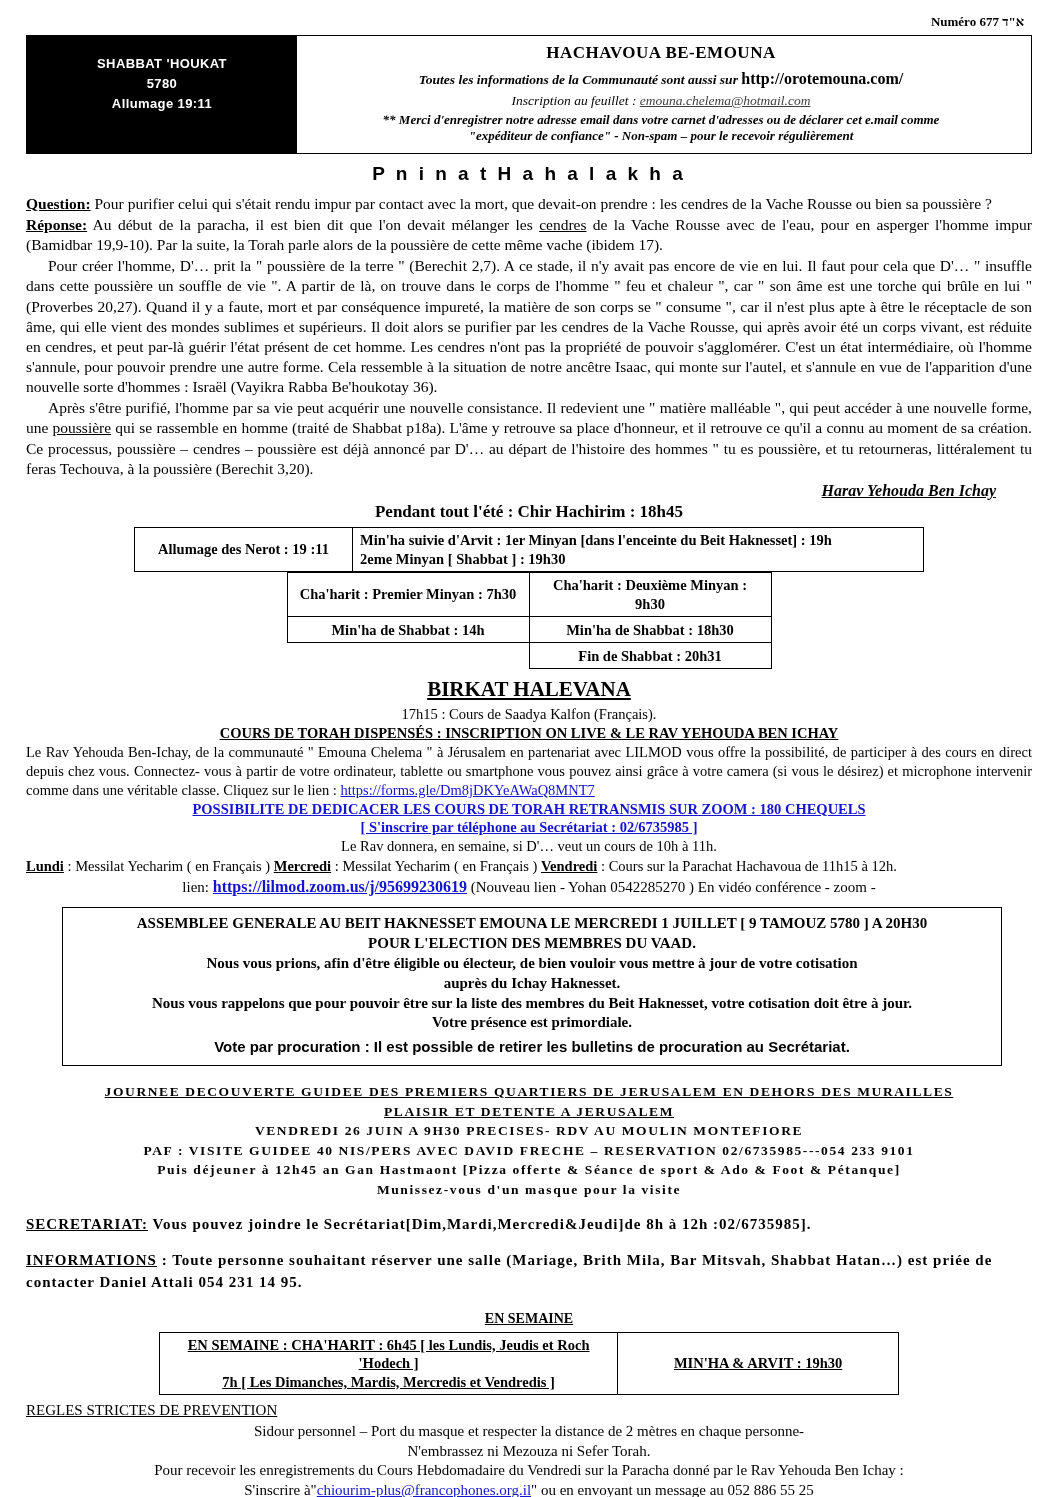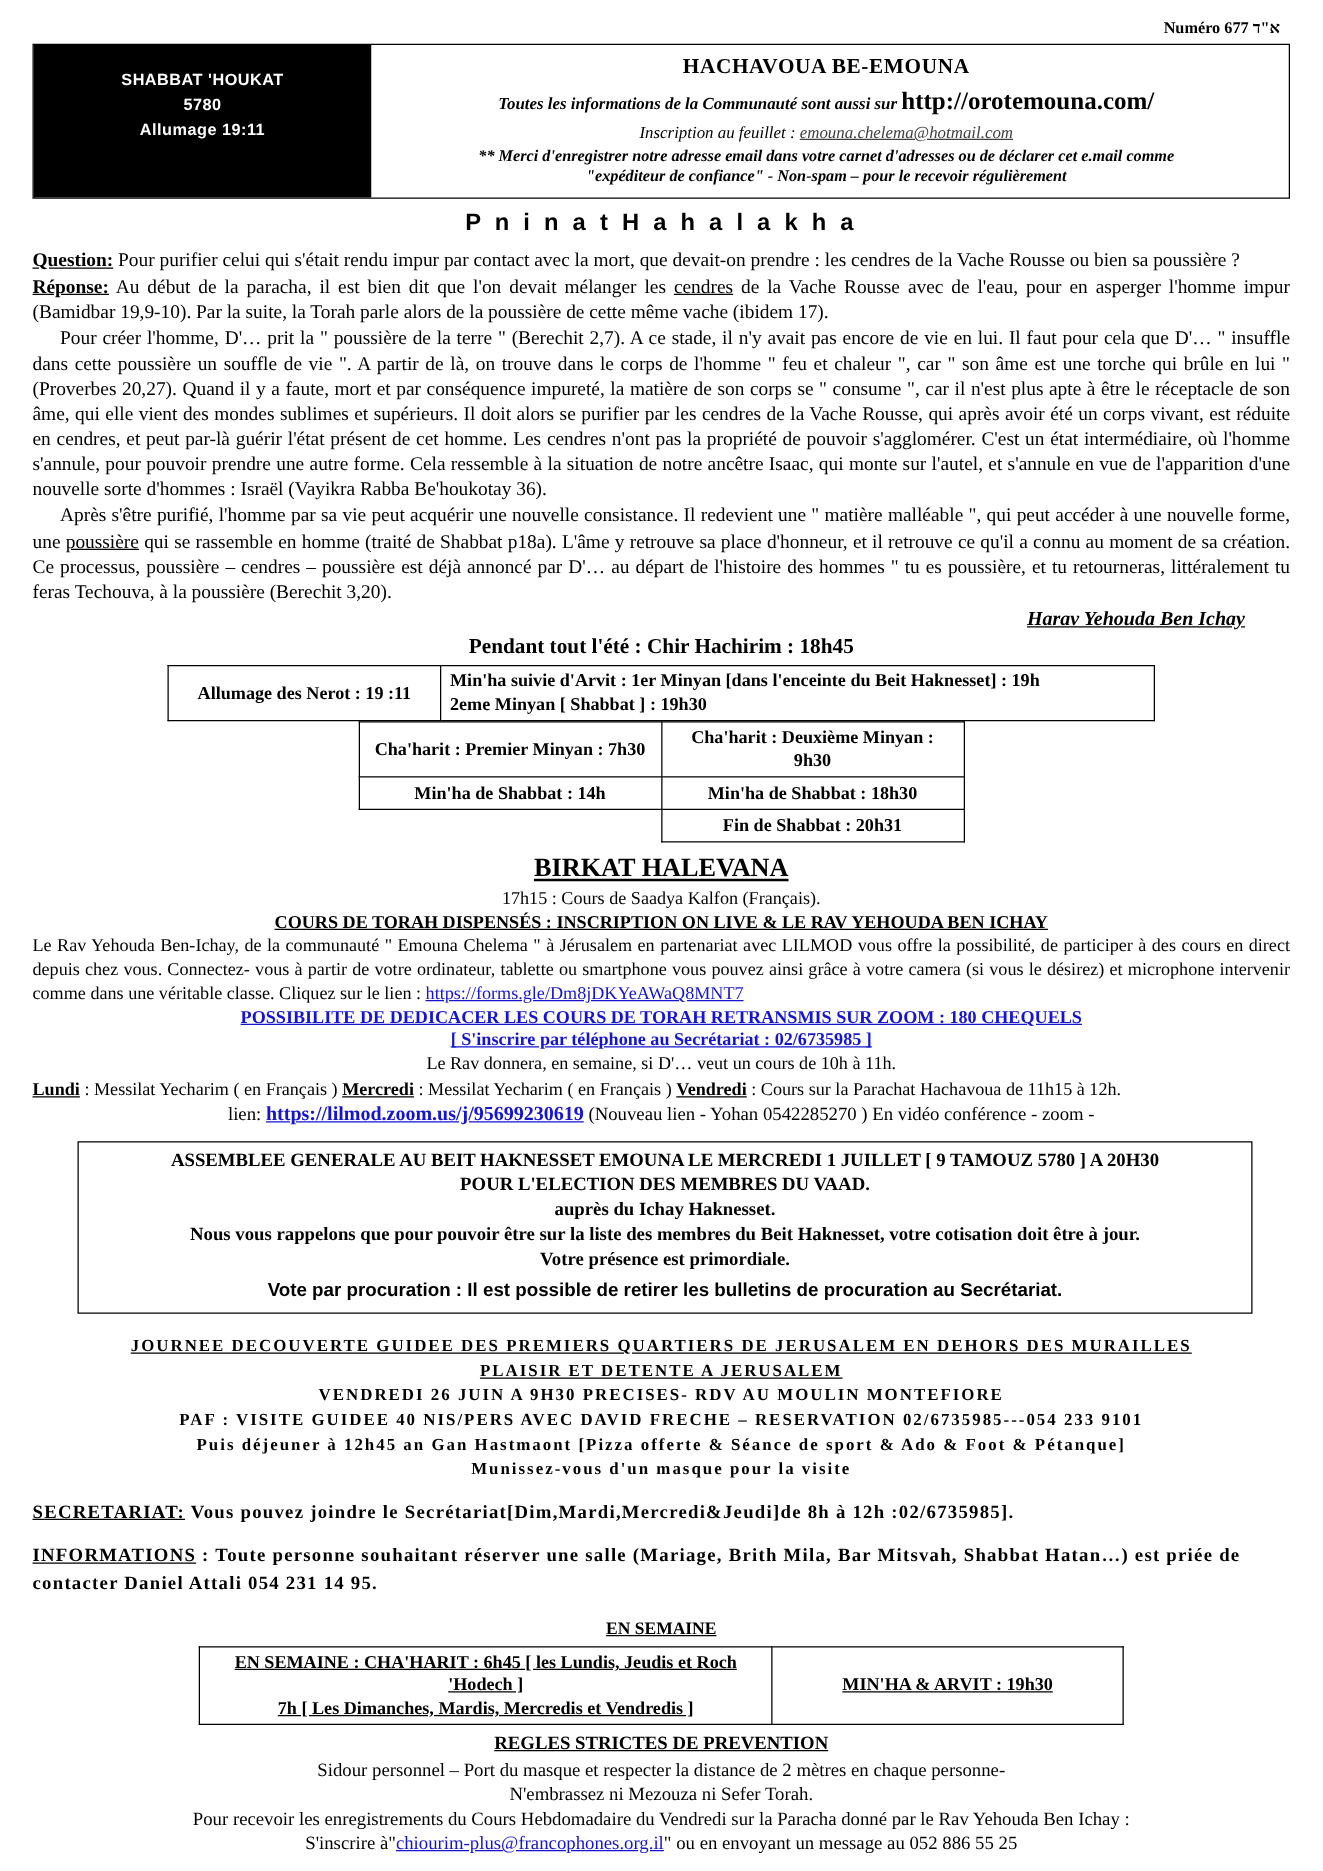--- a/index.html
+++ b/index.html
@@ -31,21 +31,21 @@
     font-family: "Liberation Sans", sans-serif;
     font-weight: bold;
     font-size: 13px;
     line-height: 1.55;
     padding: 18px 6px 18px 6px;
     letter-spacing: 0.4px;
   }
   .header-right { flex: 1; text-align: center; padding: 6px 10px 8px 4px; }
   .hdr-title { font-family: "Liberation Serif", serif; font-weight: bold; font-size: 17px; letter-spacing: .5px; margin-bottom: 6px; }
   .hdr-sub { font-style: italic; font-weight: bold; font-size: 13.5px; margin-bottom: 2px; }
-  .hdr-sub .url { font-style: normal; font-weight: bold; font-size: 20px; }
+  .hdr-sub .url { font-style: normal; font-weight: bold; font-size: 16px; }
   .hdr-line { font-size: 13.5px; font-style: italic; }
   .hdr-line a, .link { color: #404040; }
   .hdr-warn { font-style: italic; font-weight: bold; font-size: 13px; margin-top: 3px; line-height: 1.25; }
 
   
   .pninat { text-align: center; font-family: "Liberation Sans", sans-serif; font-weight: bold; font-size: 19px; letter-spacing: 3px; margin: 8px 0 8px 0; }
 
   
   .body-text { text-align: justify; font-size: 15.5px; line-height: 1.3; }
   .body-text p { margin: 0 0 1px 0; text-indent: 0; }
@@ -102,21 +102,21 @@
   .secretariat .u { text-decoration: underline; }
 
   .informations { margin-top: 14px; font-weight: bold; font-size: 15px; letter-spacing: 1px; line-height: 1.5; }
 
   .ensemaine { text-align: center; font-weight: bold; text-decoration: underline; font-size: 14px; margin: 16px 0 4px 0; }
 
   .t3 { width: 740px; }
   .t3 td { text-align: center; font-size: 14px; }
   .t3 td.left { width: 62%; }
 
-  .regles { text-align: center; font-weight: bold; text-decoration: underline; font-size: 15px; margin: 6px 0 2px 0; }
+  .regles { font-weight: normal; text-decoration: underline; font-size: 15px; margin: 6px 0 2px 0; }
   .foot { text-align: center; font-size: 15px; line-height: 1.3; }
   .foot a { color: #1414d2; text-decoration: underline; }
 </style>
 </head>
 <body>
 
 <div class="page">
 
   <div class="issue-line">Numéro 677 א"ד</div>
 
@@ -207,20 +207,21 @@
     <span class="u b">Lundi</span><span> : Messilat Yecharim ( en Français ) </span><span class="u b">Mercredi</span><span> : Messilat Yecharim ( en Français ) </span><span class="u b">Vendredi</span><span> : Cours sur la Parachat Hachavoua de 11h15 à 12h.</span>
   </div>
 
   <div class="lien-line">
     <span>lien: </span><a href="#">https://lilmod.zoom.us/j/95699230619</a><span> (Nouveau lien - Yohan 0542285270 )  En vidéo conférence - zoom - </span>
   </div>
 
   <div class="assemblee">
     <div class="l1">ASSEMBLEE GENERALE AU BEIT HAKNESSET EMOUNA LE MERCREDI 1 JUILLET [ 9 TAMOUZ 5780 ] A 20H30</div>
     <div>POUR L'ELECTION DES MEMBRES DU VAAD.</div>
+    <div>Nous vous prions, afin d'être éligible ou électeur, de bien vouloir vous mettre à jour de votre cotisation</div>
     <div>auprès du Ichay Haknesset.</div>
     <div>Nous vous rappelons que pour pouvoir être sur la liste des membres du Beit Haknesset, votre cotisation doit être à jour.</div>
     <div>Votre présence est primordiale.</div>
     <div class="last">Vote par procuration : Il est possible de retirer les bulletins de procuration au Secrétariat.</div>
   </div>
 
   <div class="journee">
     <div class="u">JOURNEE DECOUVERTE GUIDEE DES PREMIERS QUARTIERS DE JERUSALEM EN DEHORS DES MURAILLES</div>
     <div class="u">PLAISIR ET DETENTE A JERUSALEM</div>
     <div>VENDREDI 26 JUIN A 9H30 PRECISES- RDV AU MOULIN MONTEFIORE</div>

